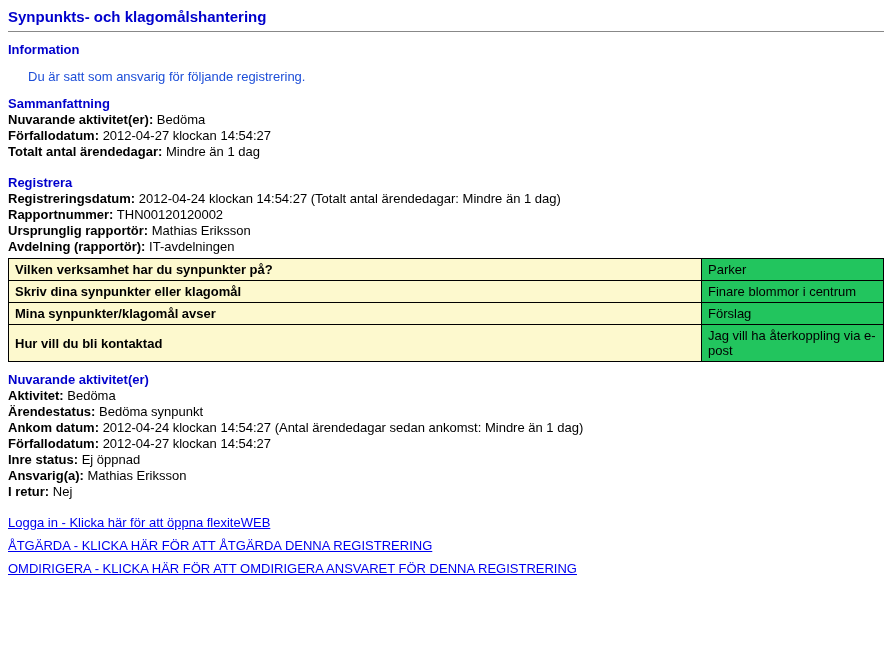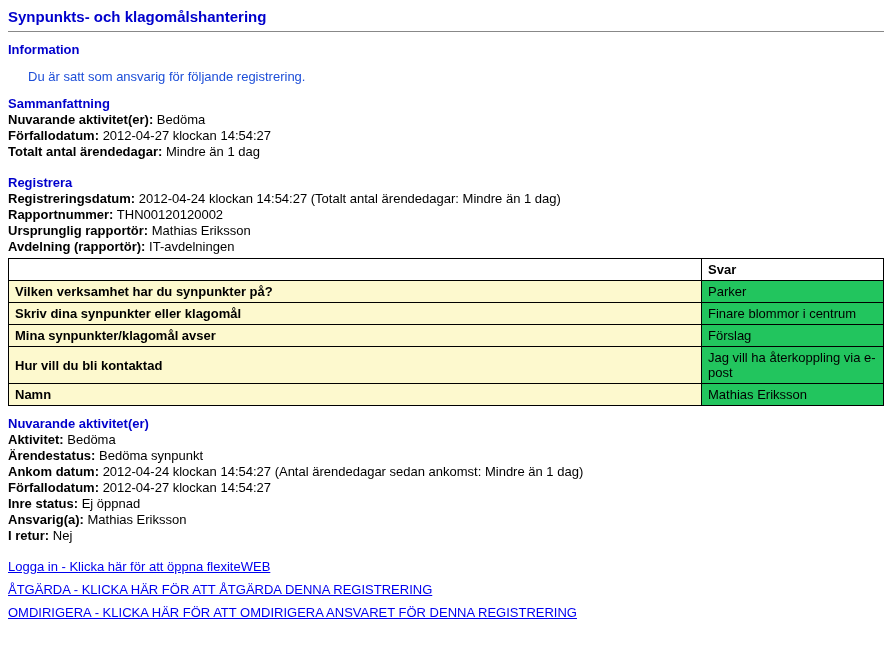--- a/index.html
+++ b/index.html
@@ -113,43 +113,35 @@
   <b>Ursprunglig rapportör:</b>
   <span>Mathias Eriksson</span>
 </div>
 <div class="kv-line">
   <b>Avdelning (rapportör):</b>
   <span>IT-avdelningen</span>
 </div>
 
 <table class="data-table">
   <tbody>
-      <tr>
-    <th class="header-blank"></th>
-    <th>Svar</th>
-  </tr>
   <tr>
     <td class="q-cell">Vilken verksamhet har du synpunkter på?</td>
     <td class="a-cell">Parker</td>
   </tr>
   <tr>
     <td class="q-cell">Skriv dina synpunkter eller klagomål</td>
     <td class="a-cell">Finare blommor i centrum</td>
   </tr>
   <tr>
     <td class="q-cell">Mina synpunkter/klagomål avser</td>
     <td class="a-cell">Förslag</td>
   </tr>
   <tr>
     <td class="q-cell">Hur vill du bli kontaktad</td>
     <td class="a-cell">Jag vill ha återkoppling via e-post</td>
-  </tr>
-  <tr>
-    <td class="q-cell">Namn</td>
-    <td class="a-cell">Mathias Eriksson</td>
   </tr>
 </tbody>
   </table>
 
 <div class="section-header">Nuvarande aktivitet(er)</div>
 <div class="kv-line">
   <b>Aktivitet:</b>
   <span>Bedöma</span>
 </div>
 <div class="kv-line">

